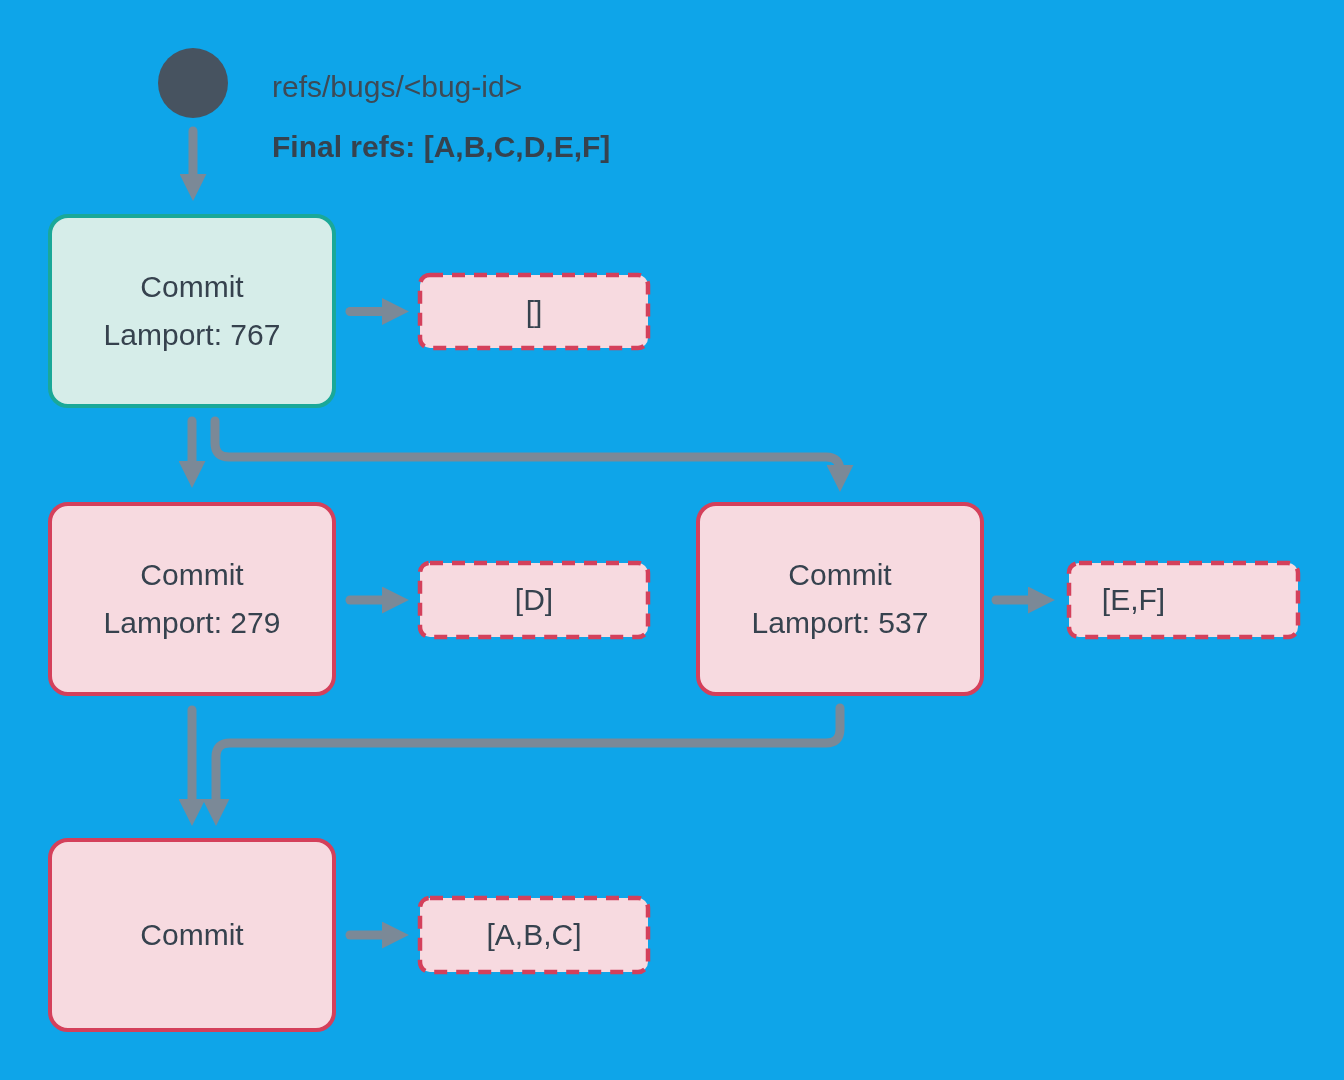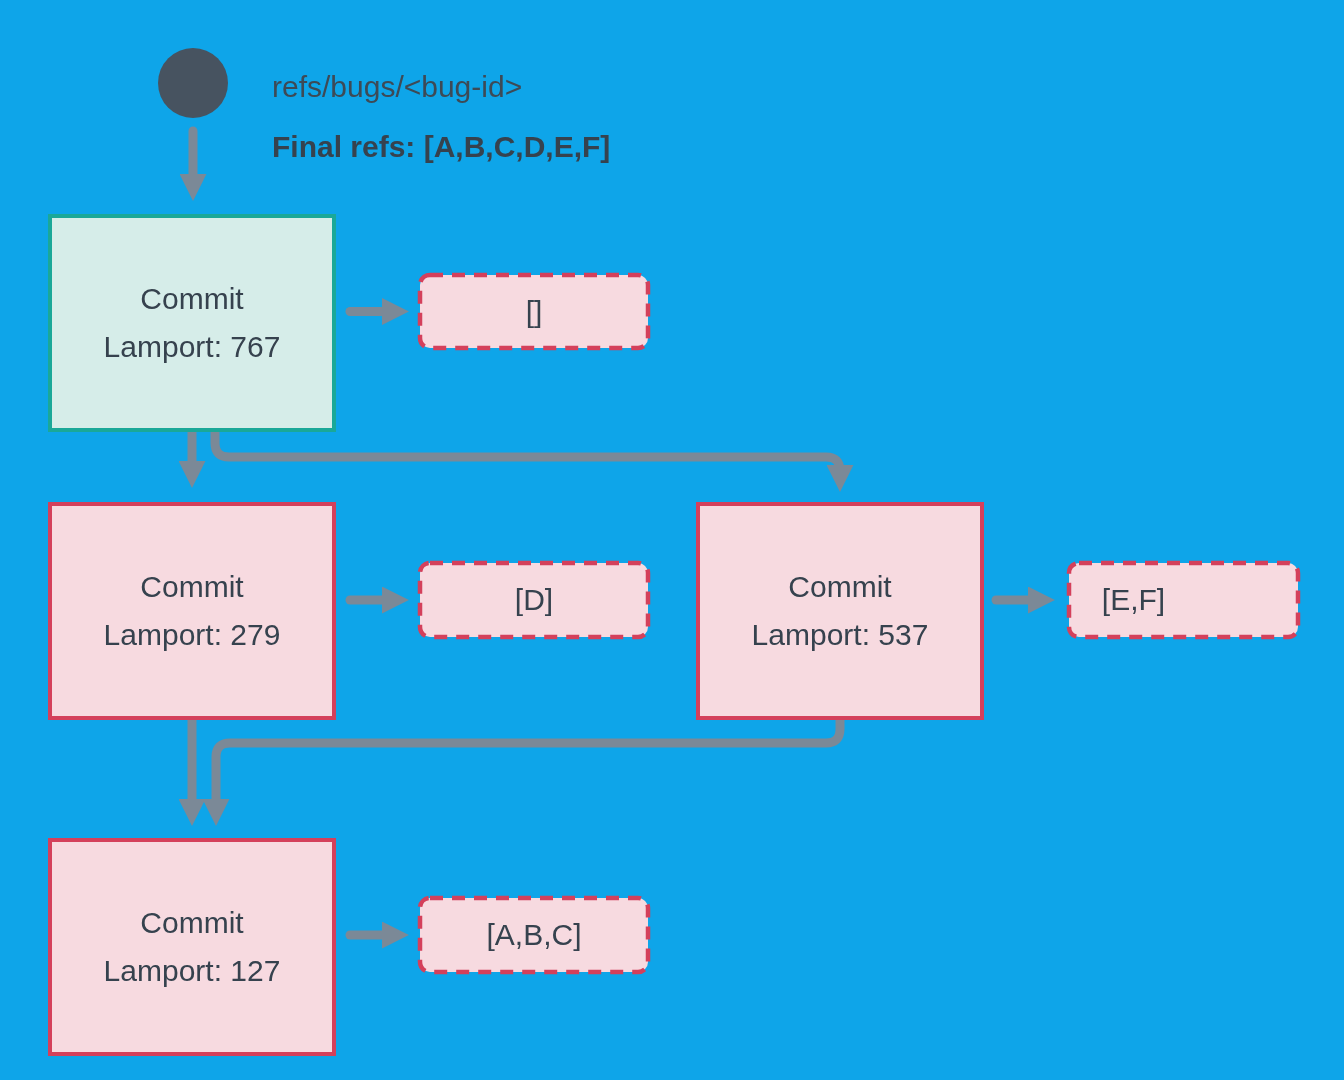--- a/index.html
+++ b/index.html
@@ -49,23 +49,23 @@
   .final-order-label {
     position: absolute;
     left: 272px; top: 130px;
     font-size: 30px;
     font-weight: bold;
     color: #36424e;
     white-space: nowrap;
   }
   .commit-box {
     position: absolute;
-    width: 288px; height: 218px;
+    width: 288px; height: 194px;
     box-sizing: border-box;
-    border-radius: 0;
+    border-radius: 20px;
     display: flex;
     flex-direction: column;
     align-items: center;
     justify-content: center;
     font-size: 30px;
     line-height: 48px;
     color: #36424e;
     text-align: center;
   }
   .commit-box.head {
@@ -136,21 +136,20 @@
     <span>Lamport: 279</span>
   </div>
 
   <div class="commit-box normal box-537">
     <span>Commit</span>
     <span>Lamport: 537</span>
   </div>
 
   <div class="commit-box normal box-127">
     <span>Commit</span>
-    <span>Lamport: 127</span>
   </div>
 
   <div class="payload-label pl-864">[]</div>
   <div class="payload-label pl-246">[D]</div>
   <div class="payload-label pl-537">[E,F]</div>
   <div class="payload-label pl-127">[A,B,C]</div>
 
 </div>
 
 </body></html>

